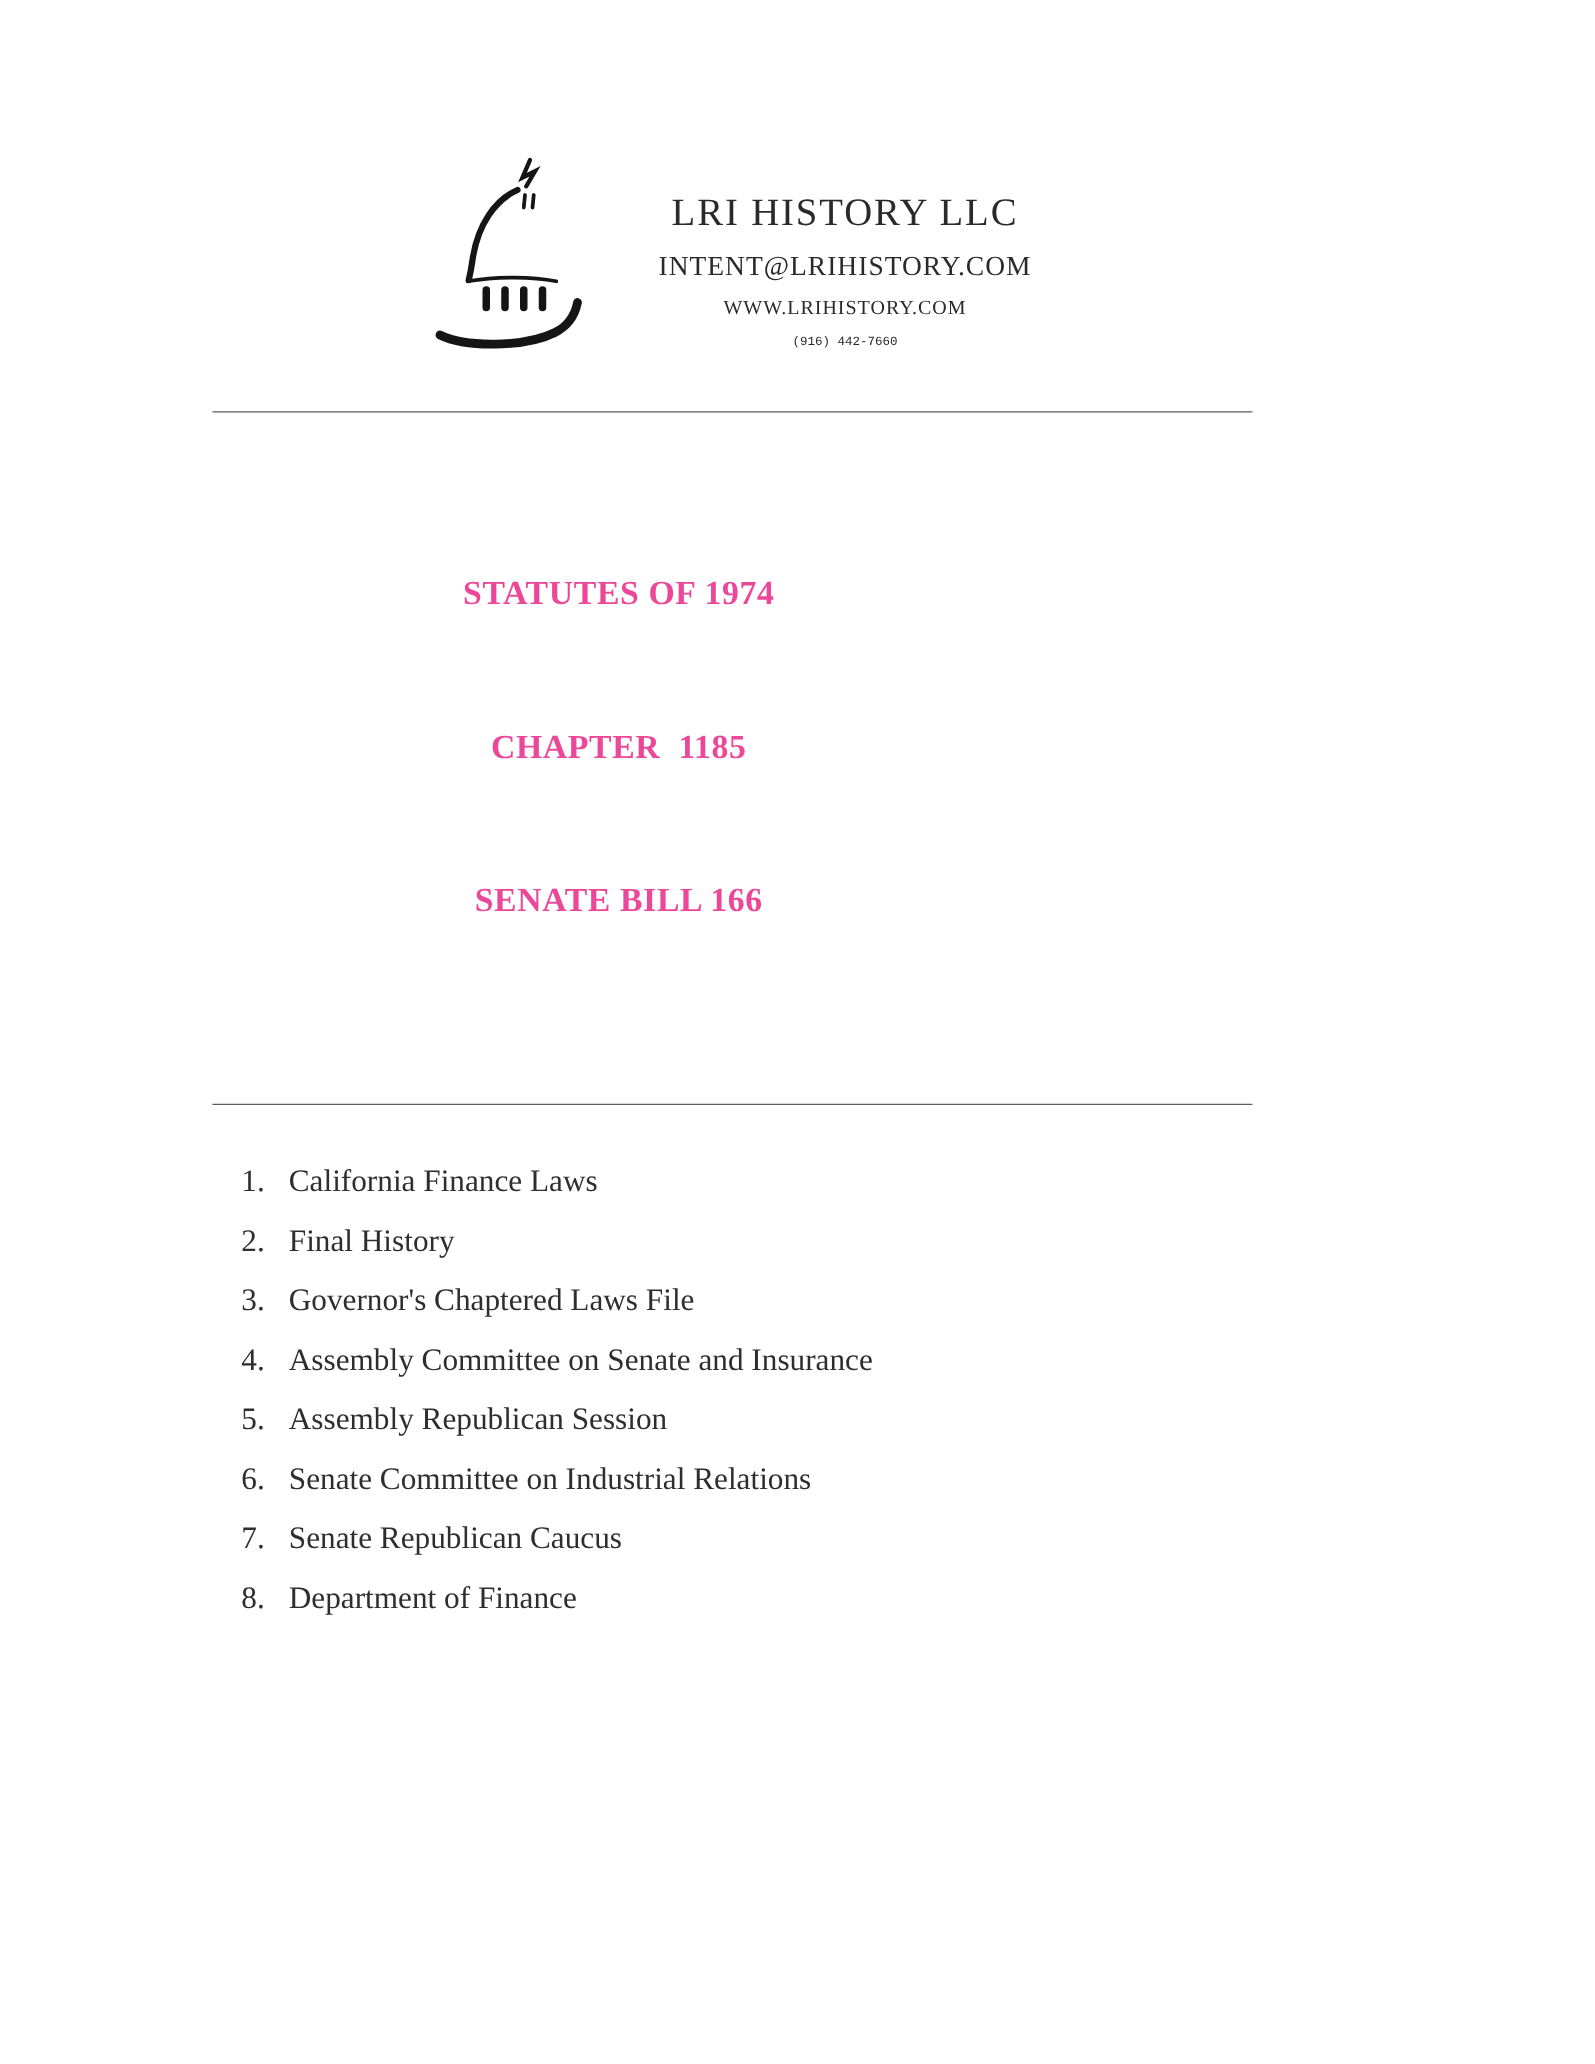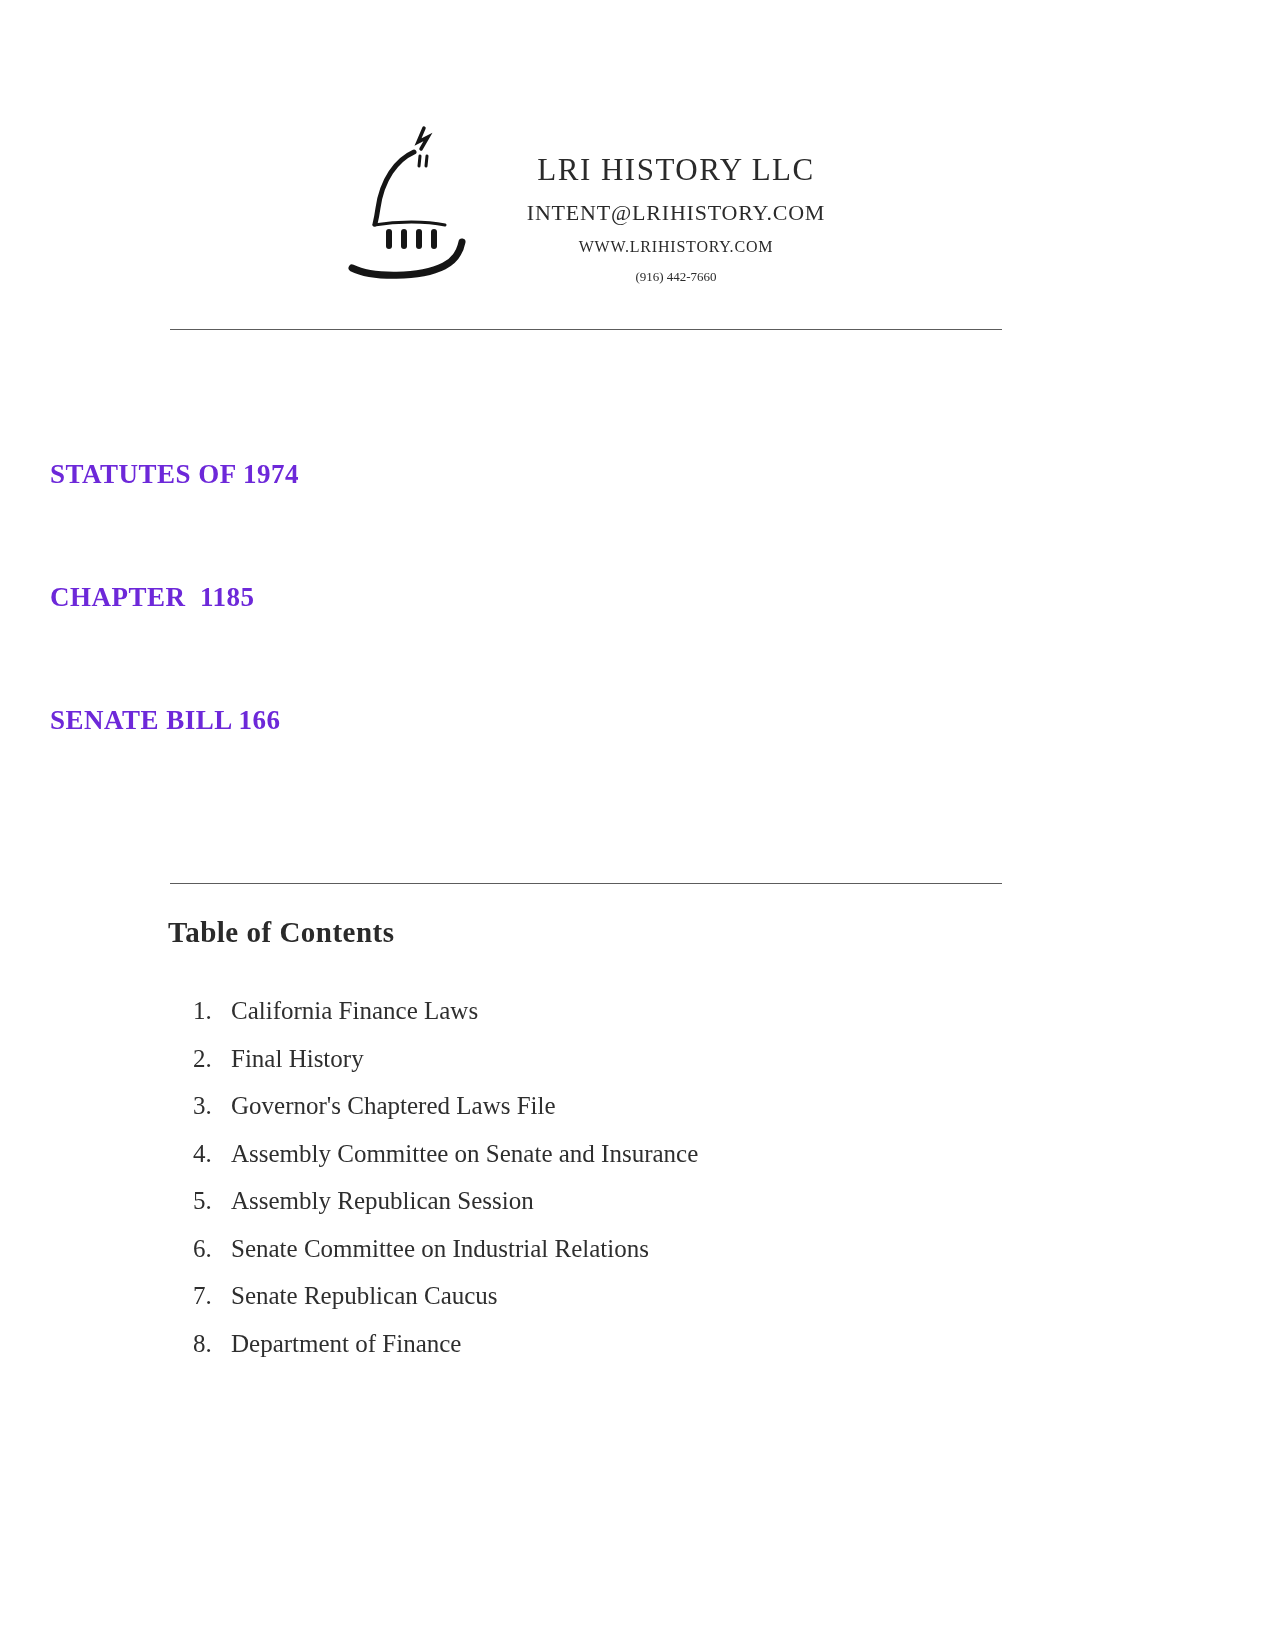--- a/index.html
+++ b/index.html
@@ -41,46 +41,47 @@
   }
   .contact-line {
     font-size: 22px;
     letter-spacing: 0.8px;
     margin-top: 12px;
     color: #2a2a2a;
     white-space: nowrap;
   }
   .contact-line.small { font-size: 16px; }
   .phone-line {
-    font-size: 13px;
+    font-size: 10px;
     margin-top: 13px;
     color: #2a2a2a;
     white-space: nowrap;
+    font-family: Liberation Mono, monospace;
   }
 
   
   .rule {
     border: none;
     border-top: 1.5px solid #5c5c5c;
     margin-left: 120px;
     margin-right: 224px;
     height: 0;
   }
   .rule-top { margin-top: 42px; }
   .rule-bottom { margin-top: 60px; }
 
   
   .doc-ref {
     margin-top: 42px;
     margin-right: 286px;
-    text-align: left;
+    text-align: center;
     font-weight: bold;
     font-size: 27px;
     line-height: 41px;
-    color: #6d28d9;
+    color: #ec4899;
     letter-spacing: 0.5px;
     white-space: pre;
   }
 
   
   .toc-title {
     margin-top: 32px;
     margin-left: 118px;
     font-size: 29px;
     font-weight: bold;
@@ -148,21 +149,20 @@
   <hr class="rule rule-top">
 
   <div class="doc-ref">
     <div>STATUTES OF 1974</div>
     <div>CHAPTER  1185</div>
     <div>SENATE BILL 166</div>
   </div>
 
   <hr class="rule rule-bottom">
 
-  <div class="toc-title">Table of Contents</div>
 
   <ol class="toc-list">
     <li class="toc-row">
       <span class="toc-num">1.</span>
       <span class="toc-label">California Finance Laws</span>
     </li>
     <li class="toc-row">
       <span class="toc-num">2.</span>
       <span class="toc-label">Final History</span>
     </li>

